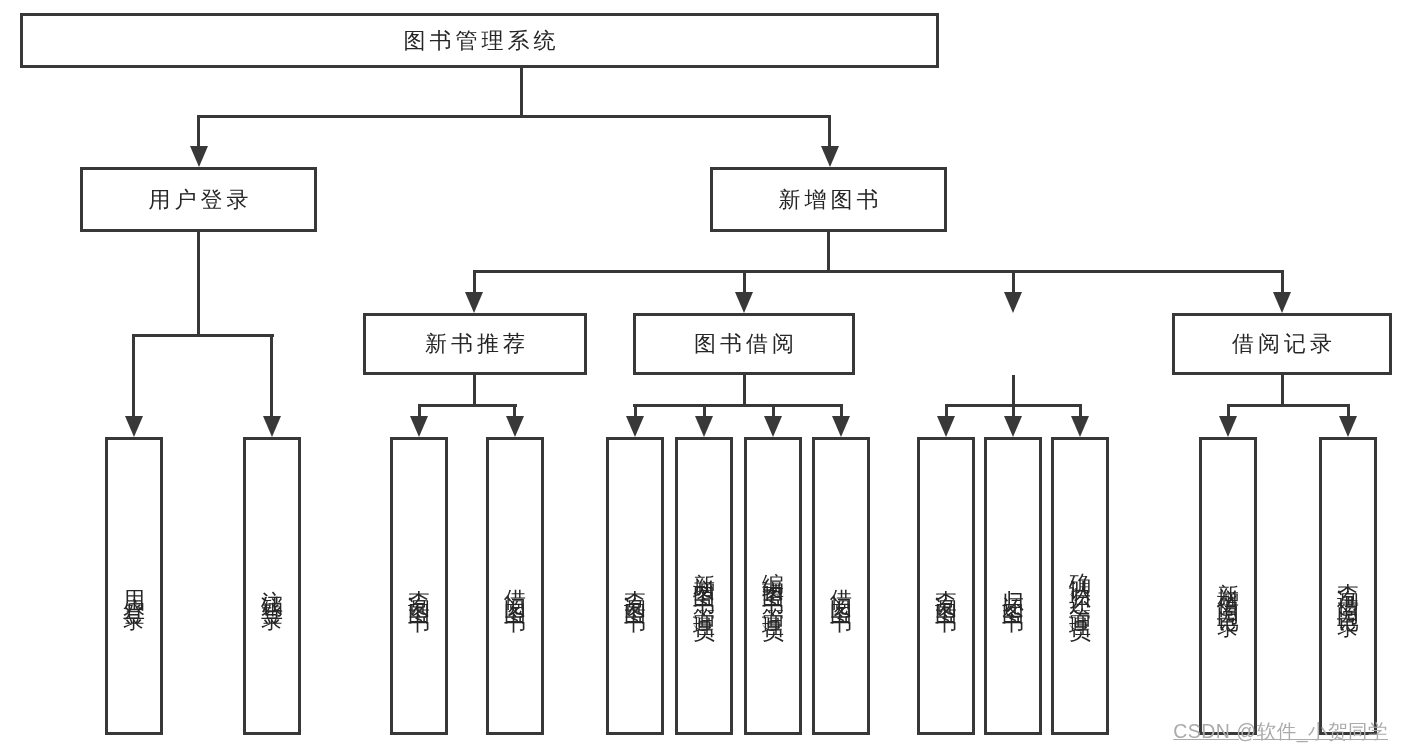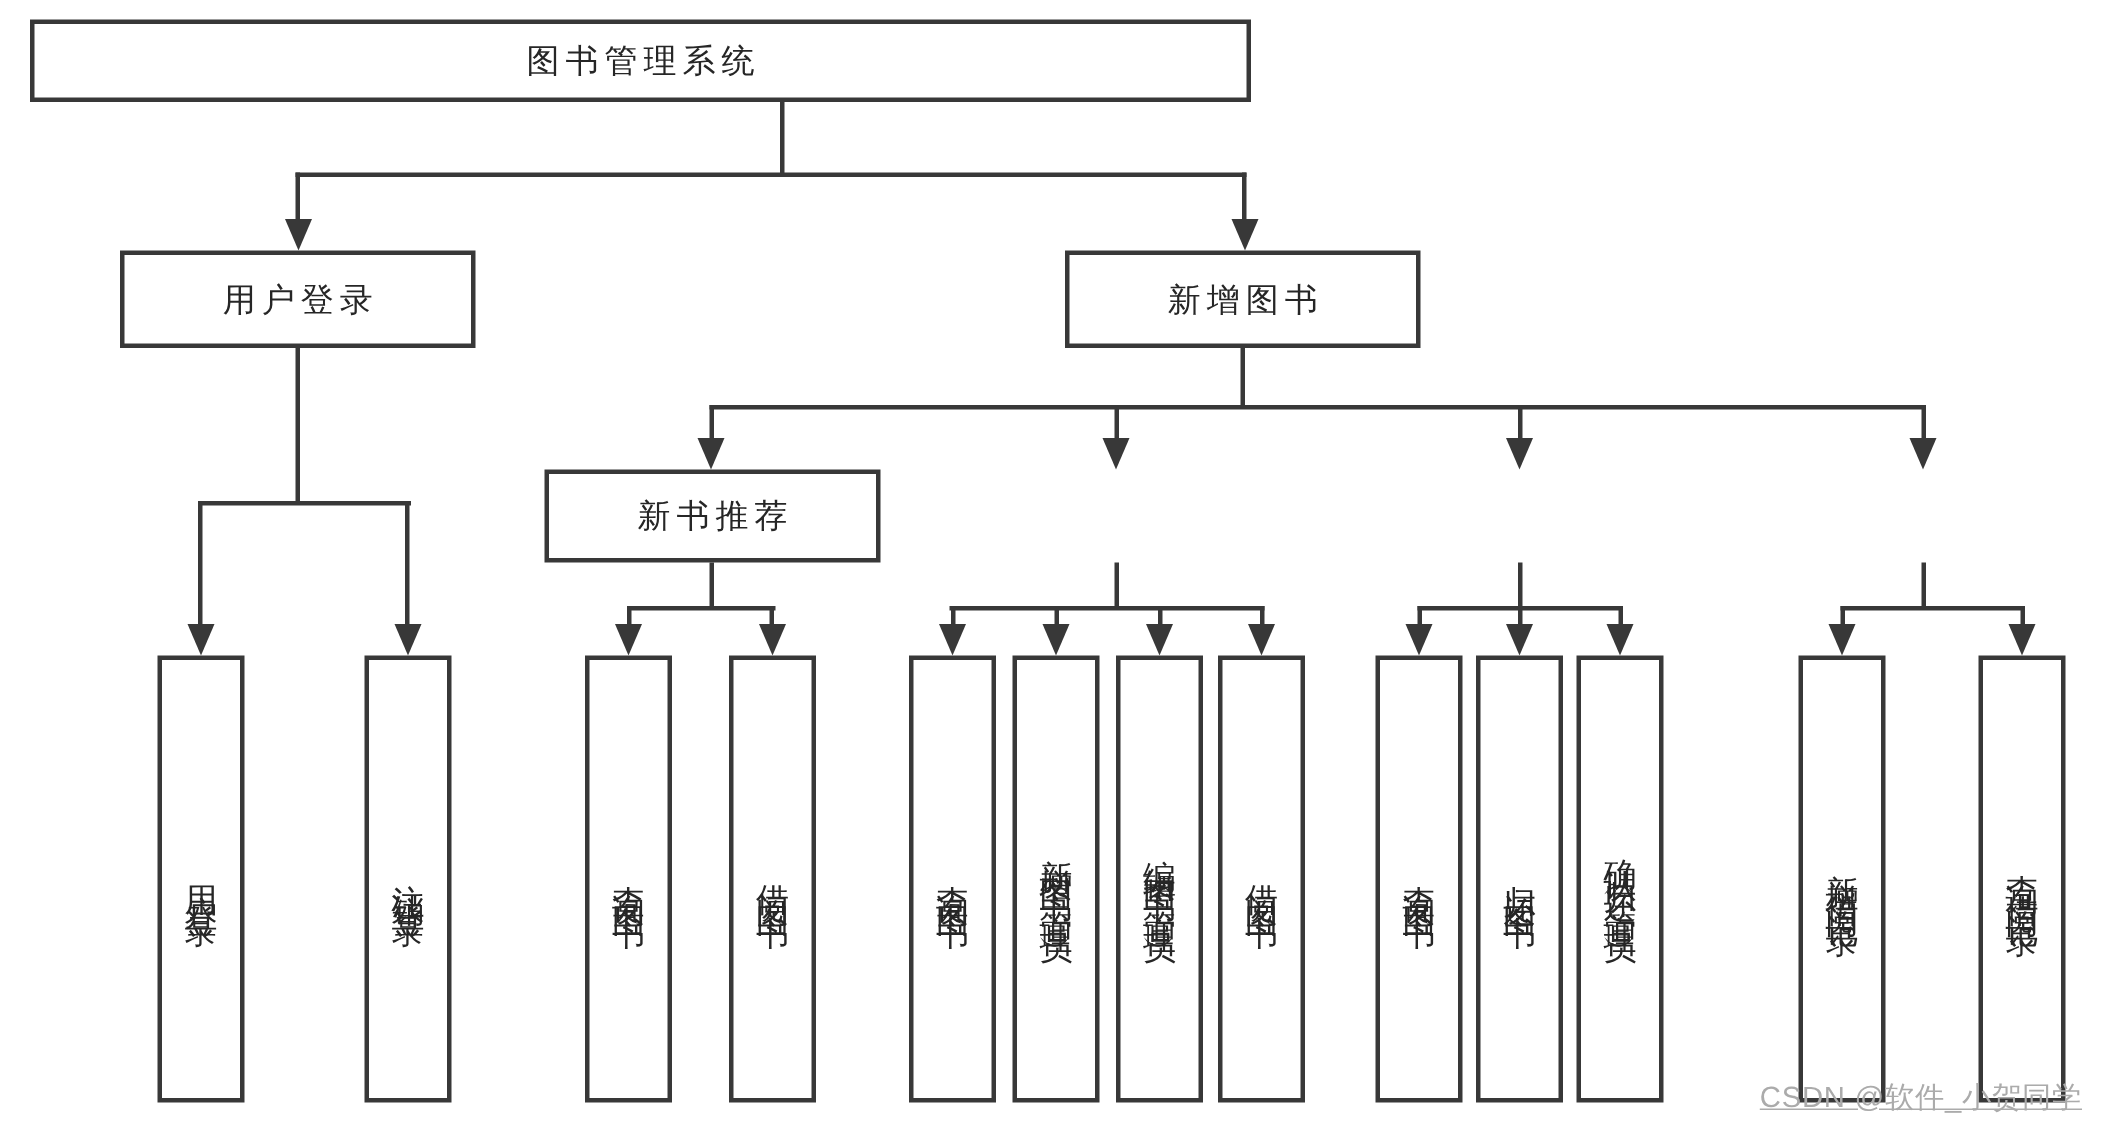--- a/index.html
+++ b/index.html
@@ -54,26 +54,28 @@
     z-index:5;
     white-space:nowrap;
     text-decoration:underline;
   }
 </style>
 </head>
 <body>
 
 <div id="stage">
 
-  <div class="box" style="left:20px;top:13px;width:814px;height:55px">图书管理系统</div>
+  <div class="box" style="left:20px;top:13px;width:919px;height:55px">图书管理系统</div>
 
   <div class="box" style="left:80px;top:167px;width:237px;height:65px">用户登录</div>
   <div class="box" style="left:710px;top:167px;width:237px;height:65px">新增图书</div>
 
   <div class="box" style="left:363px;top:313px;width:224px;height:62px">新书推荐</div>
+  <div class="box" style="left:633px;top:313px;width:222px;height:62px">图书借阅</div>
+  <div class="box" style="left:1172px;top:313px;width:220px;height:62px">借阅记录</div>
 
   <div class="vbox" style="left:105px">用户登录</div>
   <div class="vbox" style="left:243px">注销登录</div>
   <div class="vbox" style="left:390px">查询图书</div>
   <div class="vbox" style="left:486px">借阅图书</div>
   <div class="vbox" style="left:606px">查询图书</div>
   <div class="vbox" style="left:675px">新增图书（管理员）</div>
   <div class="vbox" style="left:744px">编辑图书（管理员）</div>
   <div class="vbox" style="left:812px">借阅图书</div>
   <div class="vbox" style="left:917px">查询图书</div>

